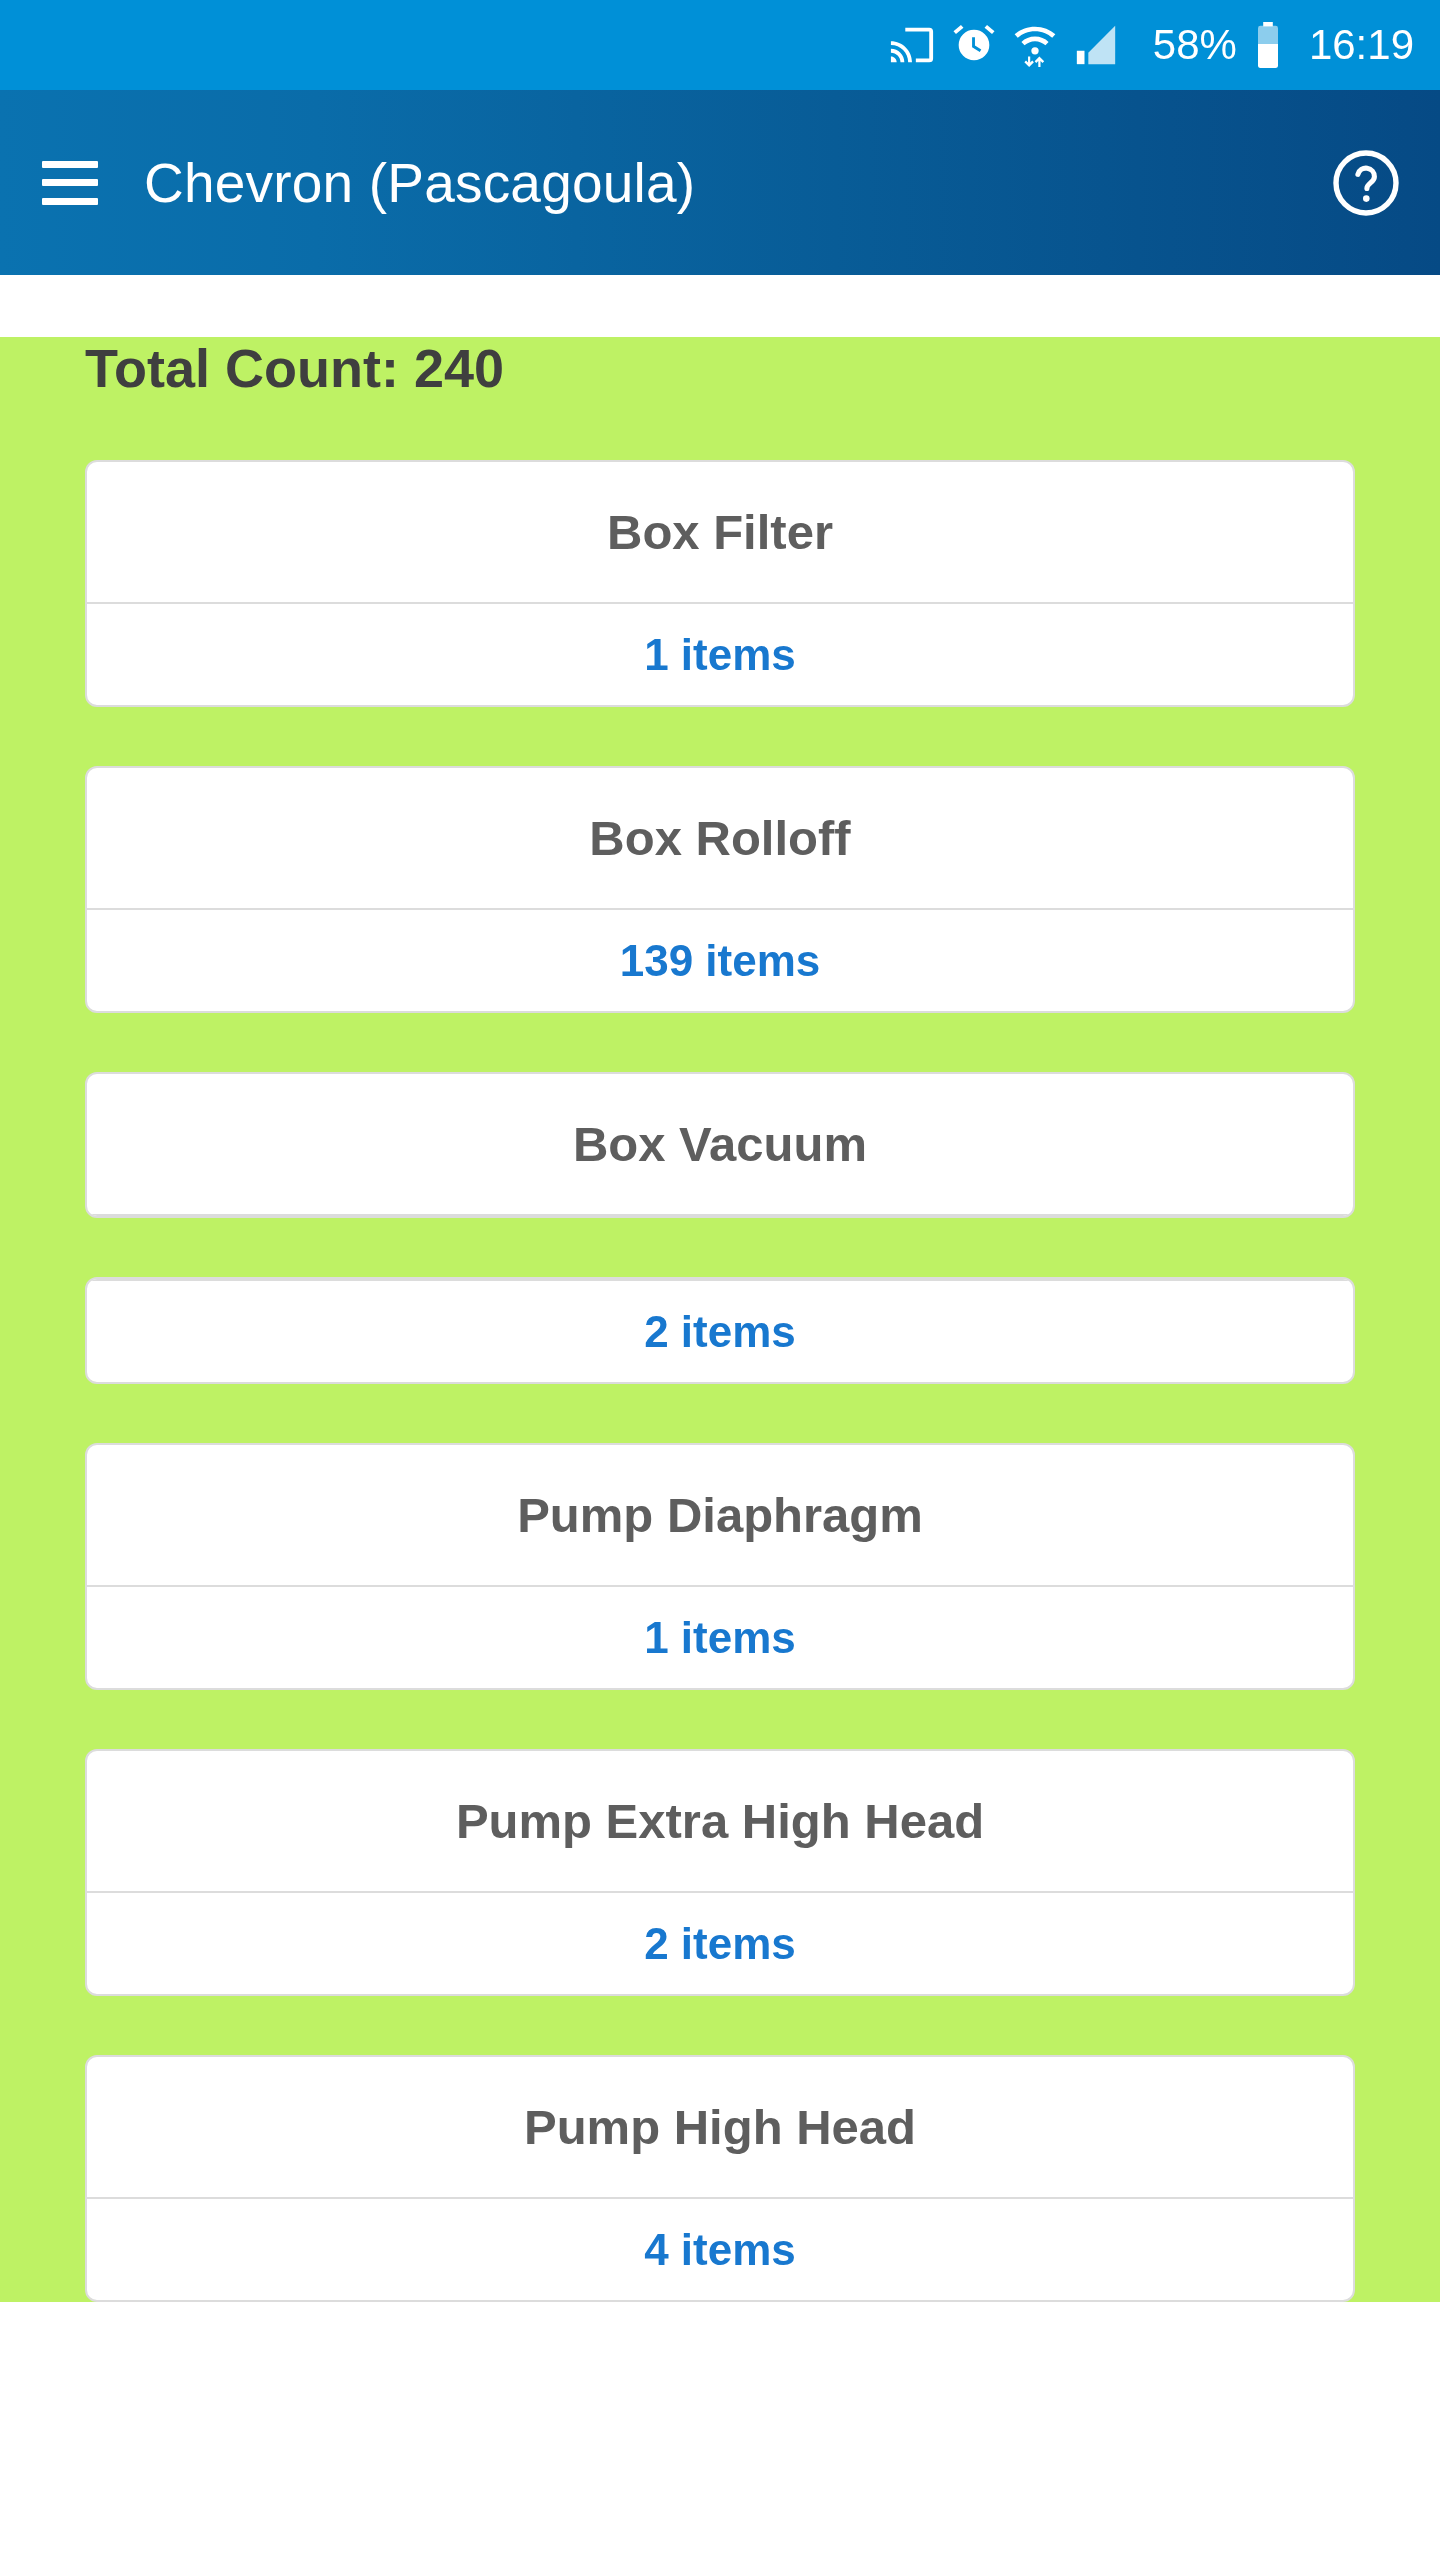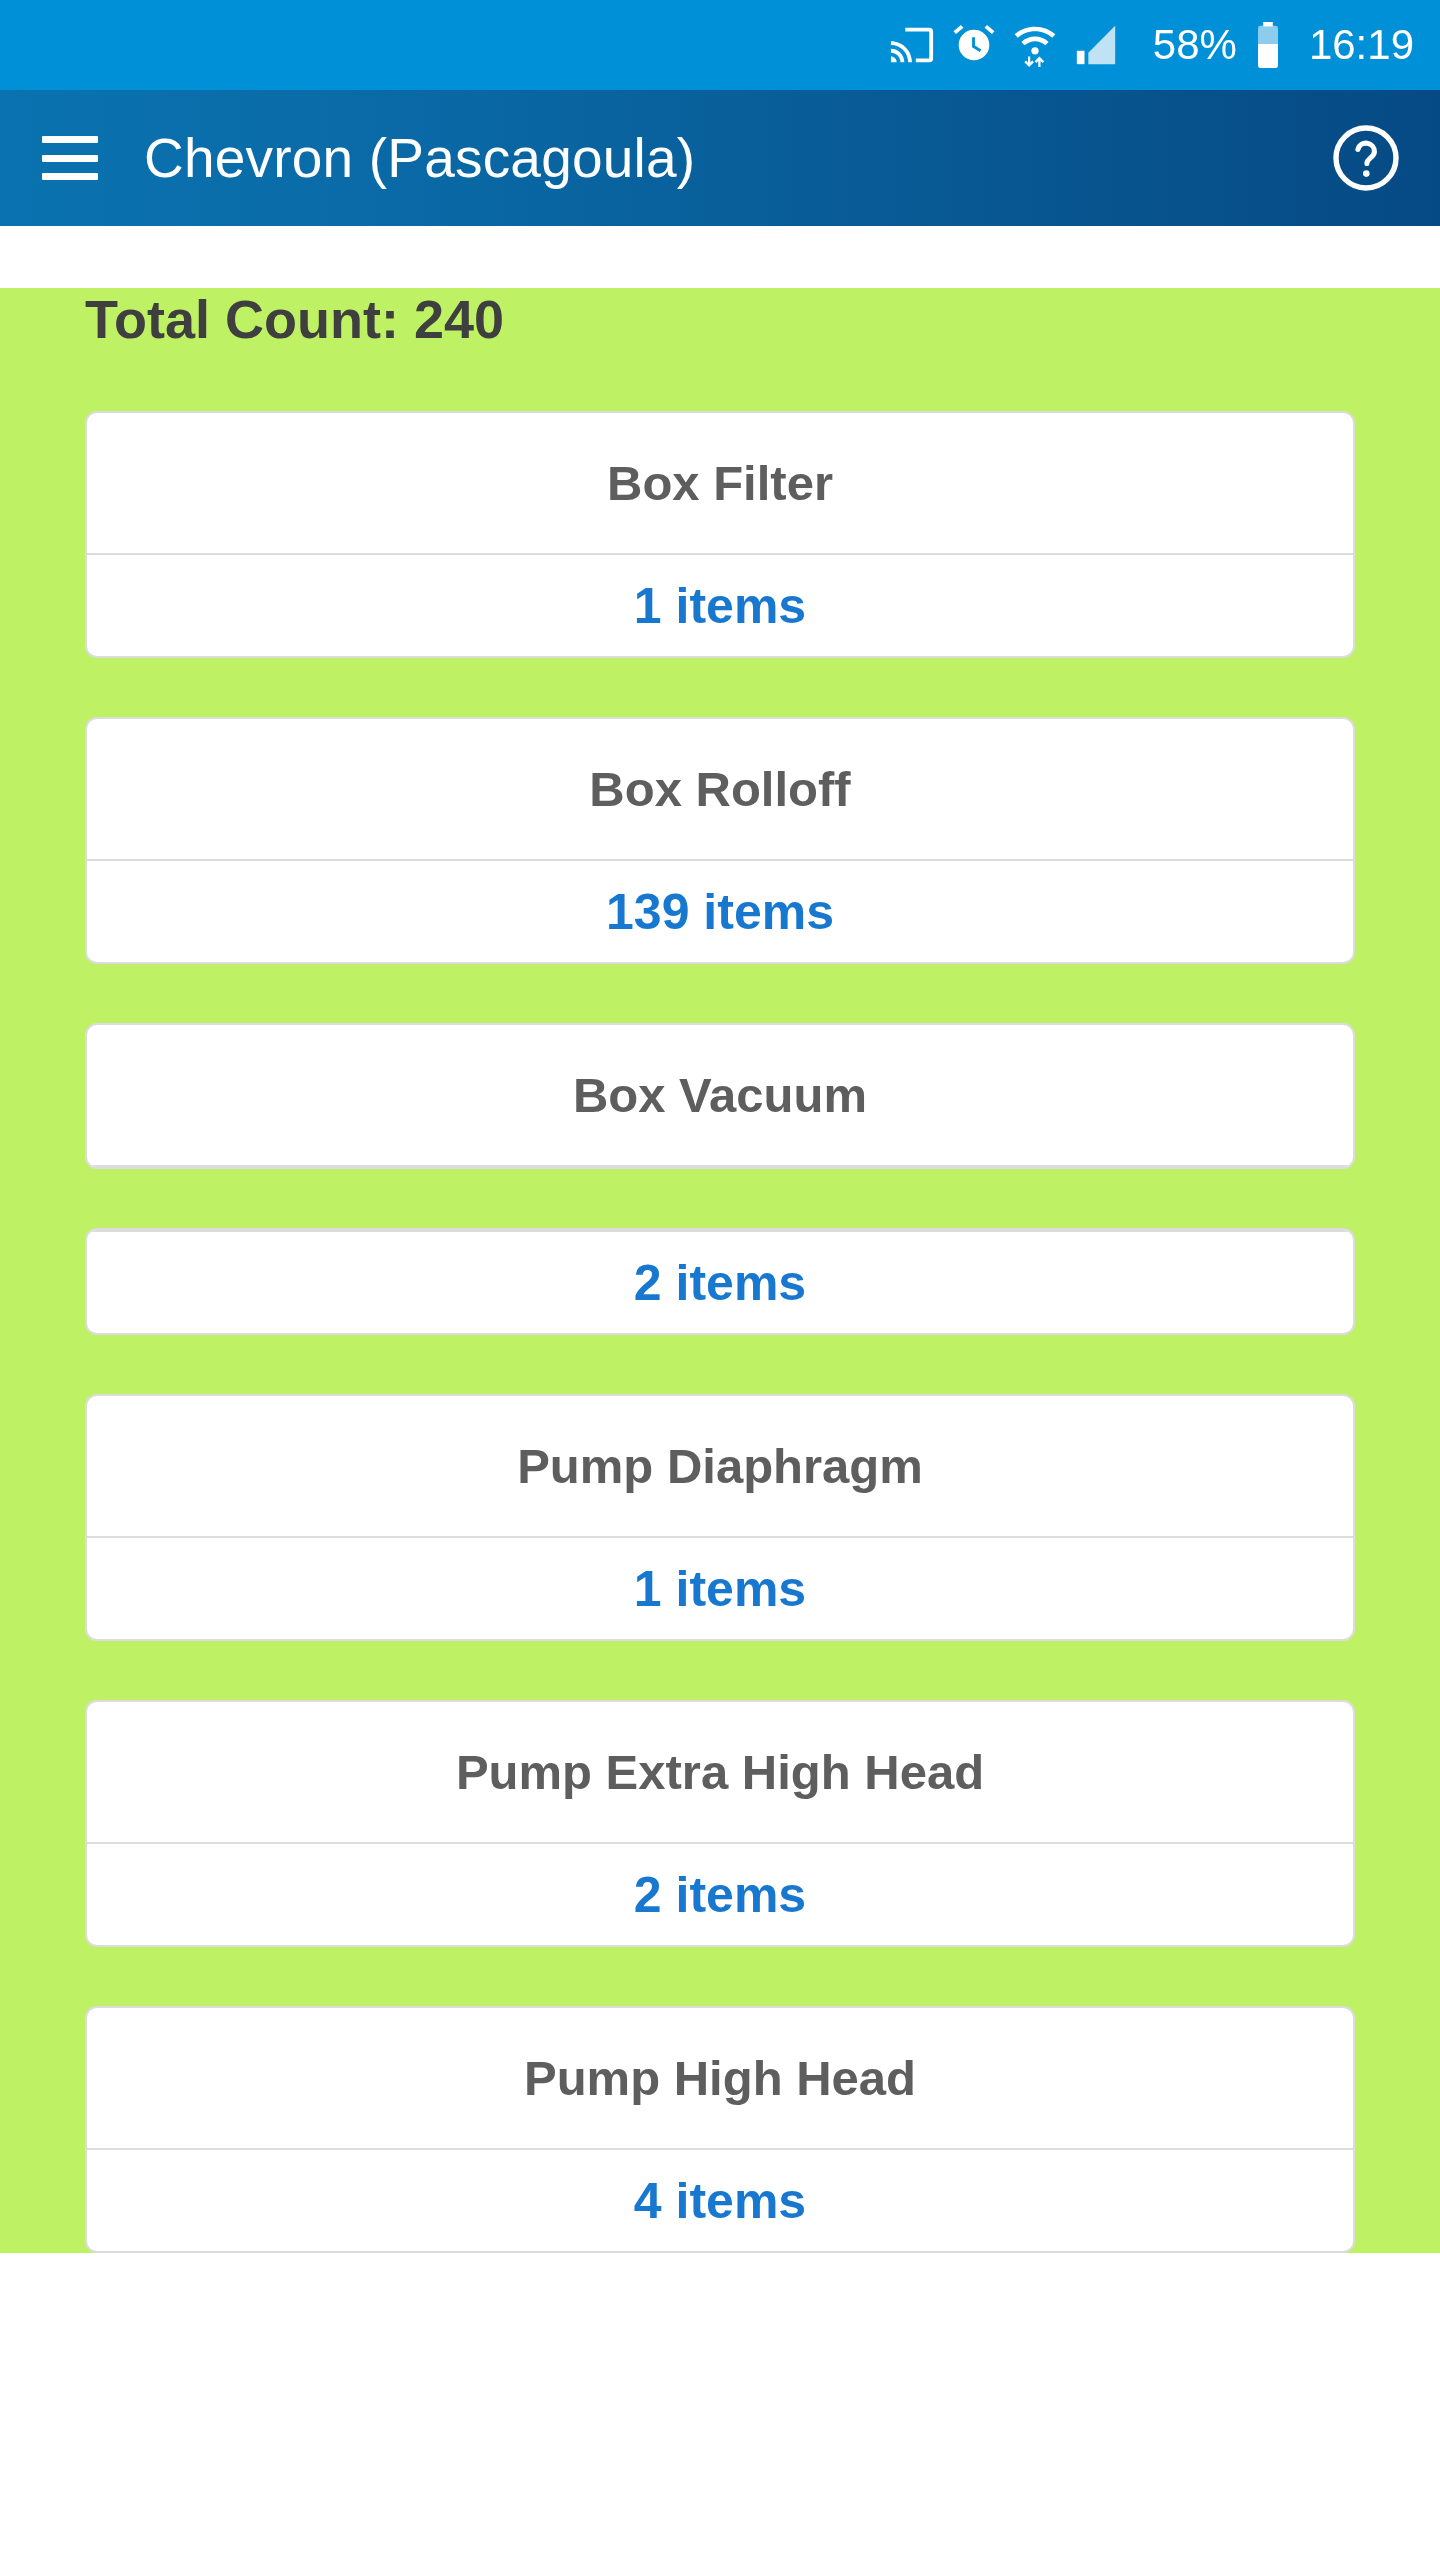--- a/index.html
+++ b/index.html
@@ -27,21 +27,21 @@
     font-weight:400;
     letter-spacing:0px;
     line-height:1;
     white-space:nowrap;
   }
   .sb-battery-pct{ margin-left:18px; }
   .sb-clock{ margin-left:10px; }
 
   
   .app-bar{
-    height:136px;
+    height:185px;
     background:linear-gradient(to right,#0a72b0 0%,#0a6ca9 22%,#085c97 58%,#064a85 100%);
     display:flex;
     align-items:center;
     padding:0 36px 0 42px;
     position:relative;
   }
   .hamburger{
     width:56px; height:44px;
     display:flex; flex-direction:column; justify-content:space-between;
     cursor:pointer;
@@ -102,21 +102,21 @@
     white-space:nowrap;
     letter-spacing:0px;
   }
   .card-divider{ height:2px; background:#dcdcdc; width:100%; }
   .card-count-row{
     height:101px;
     display:flex; align-items:center; justify-content:center;
     padding:0 22px;
   }
   .card-count{
-    font-size:50px;
+    font-size:44px;
     font-weight:bold;
     color:#1878cf;
     text-align:center;
     white-space:nowrap;
     letter-spacing:0px;
   }
 </style>
 </head>
 <body>
 

